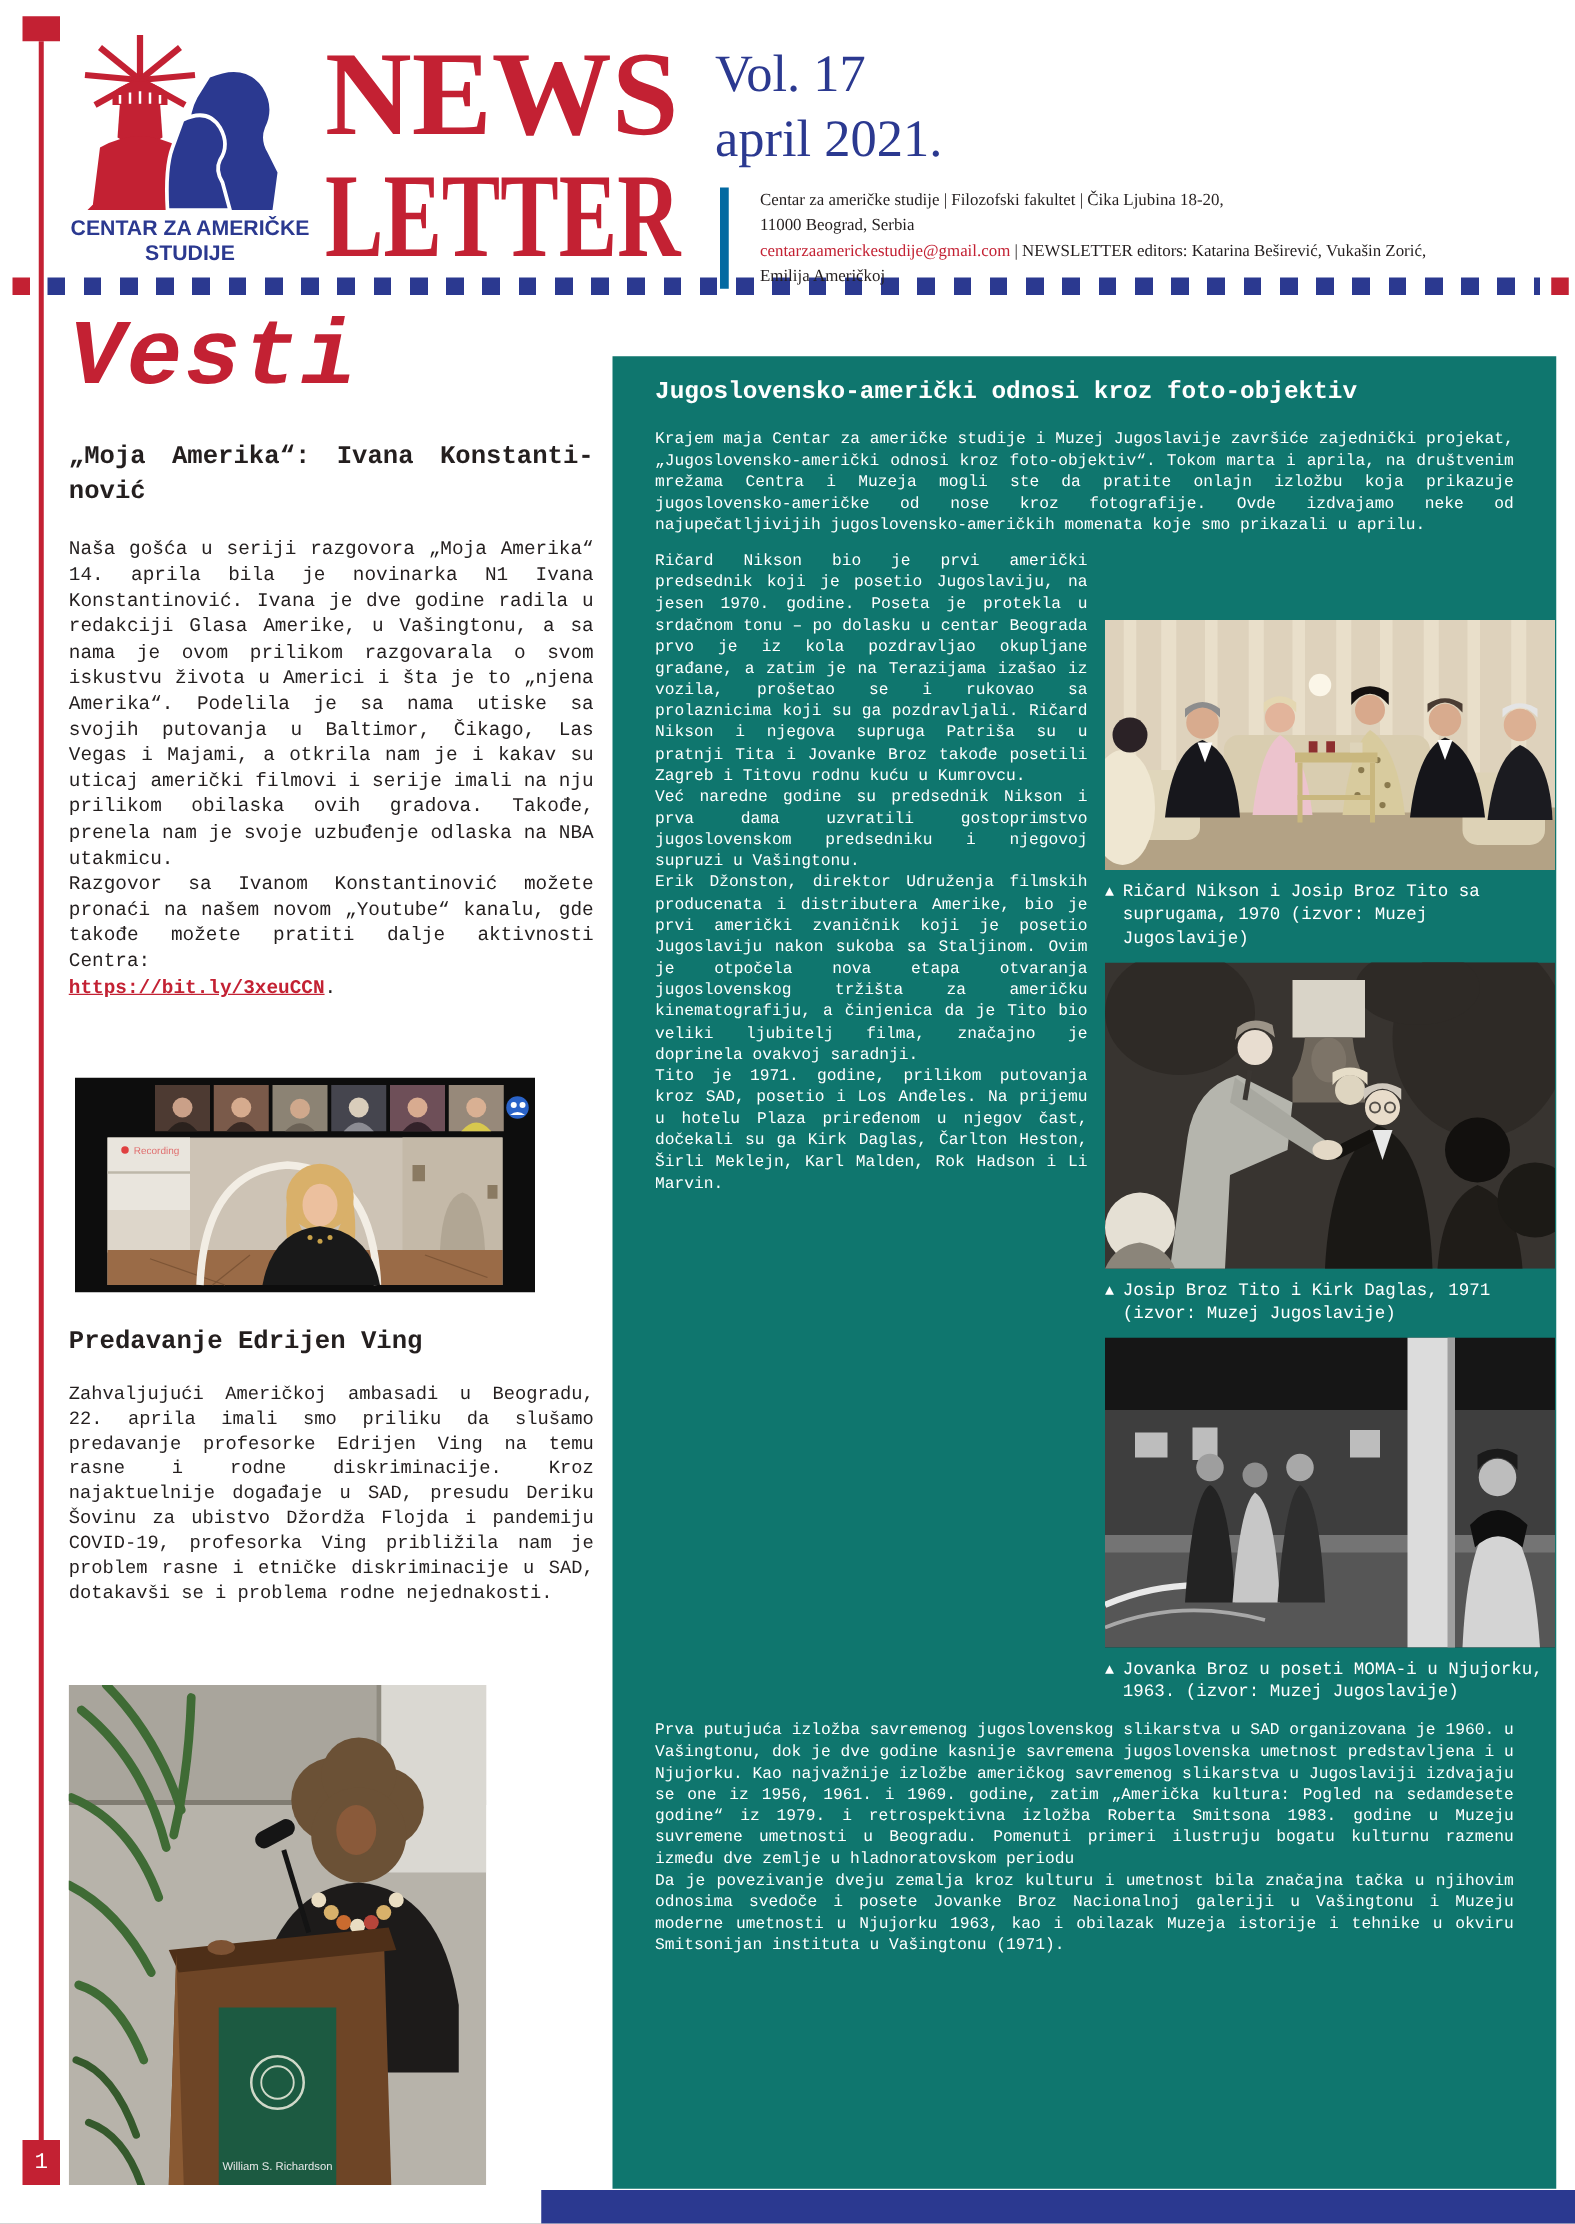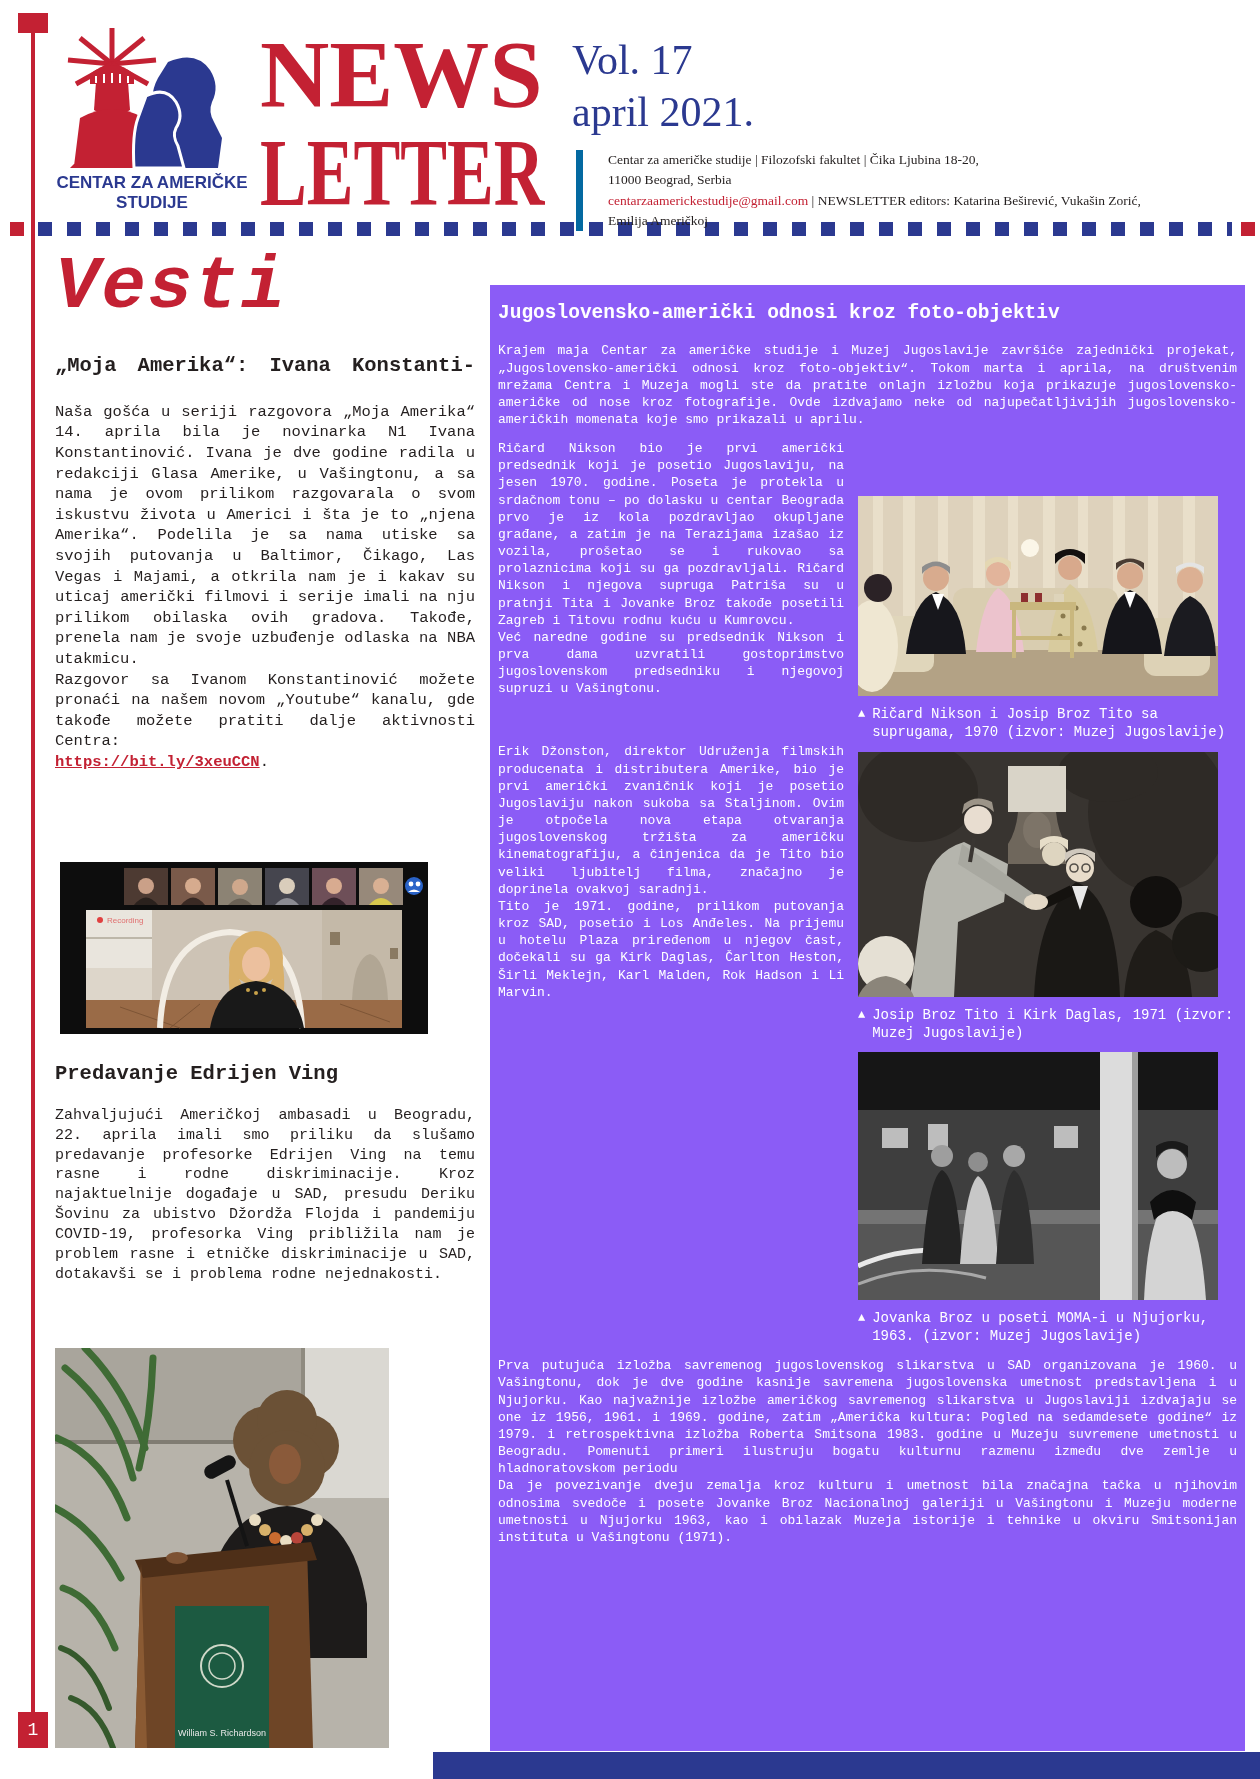--- a/index.html
+++ b/index.html
@@ -33,22 +33,22 @@
   .lhead{font-size:20.5px;font-weight:bold;line-height:1.35;}
   .hl1{text-align:justify;text-align-last:justify;}
   .body-p{font-size:15.5px;line-height:1.33;text-align:justify;margin:0;}
   .art1 .body-p.first{margin-top:22px;}
   .art2 .body-p{margin-top:18px;font-size:15px;line-height:1.33;}
   .redlink{color:#c32133;font-weight:bold;text-decoration:underline;font-size:15.5px;}
   .photoA{position:absolute;left:60px;top:862px;width:368px;height:172px;}
   .photoE{position:absolute;left:55px;top:1348px;width:334px;height:400px;}
   .photoA svg,.photoE svg,.ph svg{width:100%;height:100%;display:block;}
   
-  .redcol{position:absolute;left:490px;top:285px;width:755px;height:1466px;background:#8b5cf6;
-        box-sizing:border-box;padding:16px 8px;color:#ffffff;}
+  .redcol{position:absolute;left:490px;top:285px;width:755px;height:1466px;background:#0f766e;
+        box-sizing:border-box;padding:16px 34px;color:#ffffff;}
   .redcol h2{margin:0 0 16px 0;font-size:19.5px;line-height:1.3;font-weight:bold;color:#fff;}
   .rp{font-size:13px;line-height:1.32;text-align:justify;margin:0;color:#fff;}
   .rrow{display:flex;gap:14px;margin-top:12px;}
   .rtxt{width:346px;flex:0 0 346px;}
   .rphotos{flex:1;}
   .ph{width:360px;}
   .ph.first{margin-top:56px;}
   .cap{display:flex;gap:7px;margin:9px 0 10px 0;}
   .cap .tri{font-size:12px;line-height:1.5;color:#fff;}
   .cap .cap-text{font-size:14px;line-height:1.3;color:#fff;}
@@ -117,20 +117,21 @@
     <div>11000 Beograd, Serbia</div>
     <div><a href="#">centarzaamerickestudije@gmail.com</a><span> | NEWSLETTER editors: Katarina Beširević, Vukašin Zorić,</span></div>
     <div>Emilija Američkoj</div>
   </div>
 
   <div class="vesti">Vesti</div>
 
   <div class="art1">
     <div class="lhead">
       <div class="hl1">„Moja Amerika“: Ivana Konstanti-</div>
+      <div>nović</div>
     </div>
     <p class="body-p first">Naša gošća u seriji razgovora „Moja Amerika“ 14. aprila bila je novinarka N1 Ivana Konstantinović. Ivana je dve godine radila u redakciji Glasa Amerike, u Vašingtonu, a sa nama je ovom prilikom razgovarala o svom iskustvu života u Americi i šta je to „njena Amerika“. Podelila je sa nama utiske sa svojih putovanja u Baltimor, Čikago, Las Vegas i Majami, a otkrila nam je i kakav su uticaj američki filmovi i serije imali na nju prilikom obilaska ovih gradova. Takođe, prenela nam je svoje uzbuđenje odlaska na NBA utakmicu.</p>
     <p class="body-p">Razgovor sa Ivanom Konstantinović možete pronaći na našem novom „Youtube“ kanalu, gde takođe možete pratiti dalje aktivnosti Centra:</p>
     <div>
       <a class="redlink" href="#">https://bit.ly/3xeuCCN</a><span class="body-p">.</span>
     </div>
   </div>
 
   <div class="photoA">
     <svg viewBox="0 0 368 172" preserveAspectRatio="none">
@@ -256,21 +257,21 @@
   </div>
 
   <div class="redcol">
     <h2>Jugoslovensko-američki odnosi kroz foto-objektiv</h2>
     <p class="rp">Krajem maja Centar za američke studije i Muzej Jugoslavije završiće zajednički projekat, „Jugoslovensko-američki odnosi kroz foto-objektiv“. Tokom marta i aprila, na društvenim mrežama Centra i Muzeja mogli ste da pratite onlajn izložbu koja prikazuje jugoslovensko-američke od nose kroz fotografije. Ovde izdvajamo neke od najupečatljivijih jugoslovensko-američkih momenata koje smo prikazali u aprilu.</p>
 
     <div class="rrow">
       <div class="rtxt">
         <p class="rp">Ričard Nikson bio je prvi američki predsednik koji je posetio Jugoslaviju, na jesen 1970. godine. Poseta je protekla u srdačnom tonu – po dolasku u centar Beograda prvo je iz kola pozdravljao okupljane građane, a zatim je na Terazijama izašao iz vozila, prošetao se i rukovao sa prolaznicima koji su ga pozdravljali. Ričard Nikson i njegova supruga Patriša su u pratnji Tita i Jovanke Broz takođe posetili Zagreb i Titovu rodnu kuću u Kumrovcu.</p>
         <p class="rp">Već naredne godine su predsednik Nikson i prva dama uzvratili gostoprimstvo jugoslovenskom predsedniku i njegovoj supruzi u Vašingtonu.</p>
-        <p class="rp" style="margin-top:46px">Erik Džonston, direktor Udruženja filmskih producenata i distributera Amerike, bio je prvi američki zvaničnik koji je posetio Jugoslaviju nakon sukoba sa Staljinom. Ovim je otpočela nova etapa otvaranja jugoslovenskog tržišta za američku kinematografiju, a činjenica da je Tito bio veliki ljubitelj filma, značajno je doprinela ovakvoj saradnji.</p>
+        <p class="rp" style="">Erik Džonston, direktor Udruženja filmskih producenata i distributera Amerike, bio je prvi američki zvaničnik koji je posetio Jugoslaviju nakon sukoba sa Staljinom. Ovim je otpočela nova etapa otvaranja jugoslovenskog tržišta za američku kinematografiju, a činjenica da je Tito bio veliki ljubitelj filma, značajno je doprinela ovakvoj saradnji.</p>
         <p class="rp">Tito je 1971. godine, prilikom putovanja kroz SAD, posetio i Los Anđeles. Na prijemu u hotelu Plaza priređenom u njegov čast, dočekali su ga Kirk Daglas, Čarlton Heston, Širli Meklejn, Karl Malden, Rok Hadson i Li Marvin.</p>
       </div>
 
       <div class="rphotos">
 
         <div class="ph first" style="height:200px">
           <svg viewBox="0 0 360 200" preserveAspectRatio="none">
             <rect width="360" height="200" fill="#ded2bc"></rect>
             <g fill="#e9dfca">
               <rect x="15" width="10" height="152"></rect>

